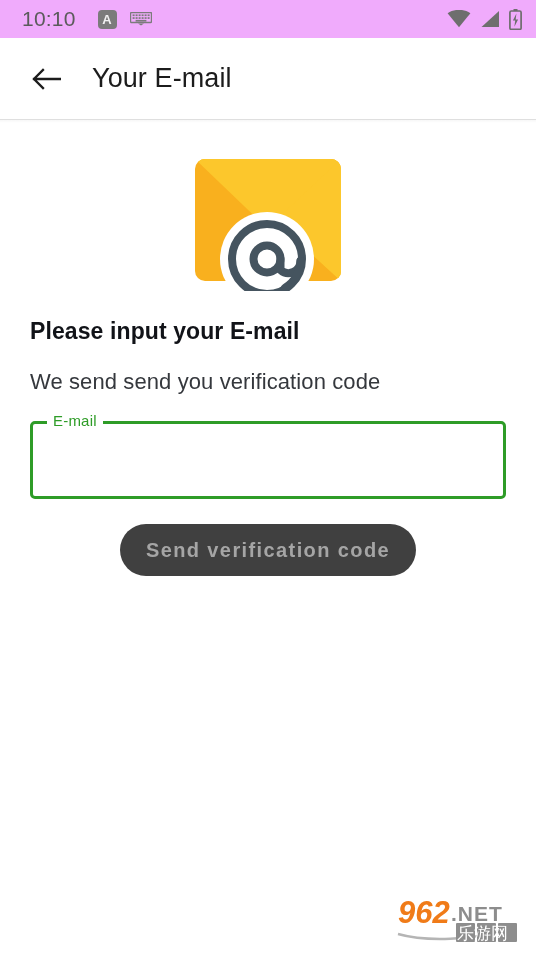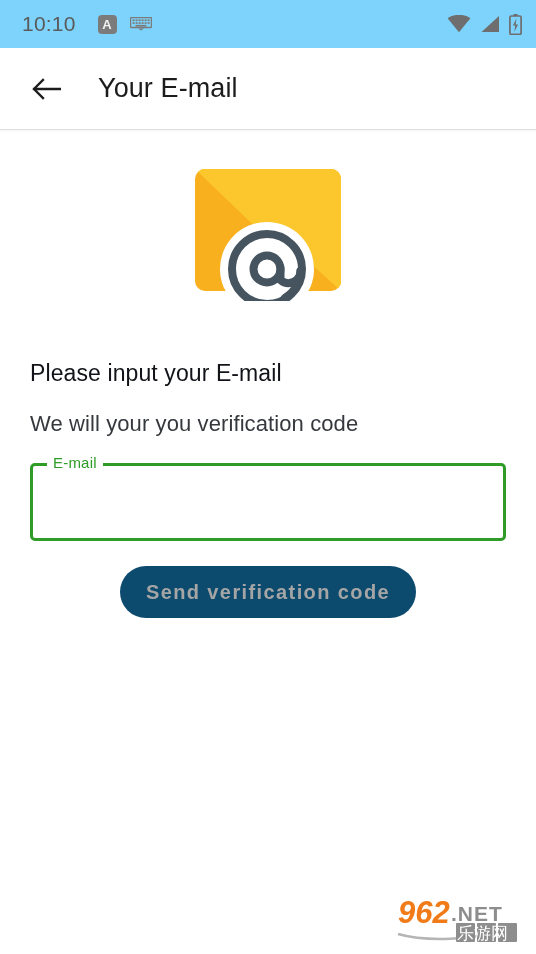--- a/index.html
+++ b/index.html
@@ -11,22 +11,22 @@
     width: 536px;
     height: 954px;
     overflow: hidden;
     font-family: "Liberation Sans", sans-serif;
     -webkit-font-smoothing: antialiased;
     position: relative;
   }
 
   
   .status-bar {
-    height: 48px;
-    background: #7dd3fc;
+    height: 38px;
+    background: #f0abfc;
     display: flex;
     align-items: center;
     padding: 0 14px 0 22px;
     box-sizing: border-box;
   }
   .status-clock {
     font-size: 21px;
     color: #5b5b5b;
     letter-spacing: 0.2px;
     font-family: "Liberation Sans", sans-serif;
@@ -79,41 +79,41 @@
     width: 44px;
     height: 44px;
     display: flex;
     align-items: center;
     justify-content: center;
     cursor: pointer;
   }
   .app-title {
     font-size: 27px;
     color: #1c1c1c;
-    margin-left: 30px;
+    margin-left: 24px;
     letter-spacing: 0.1px;
     font-family: "Liberation Sans", sans-serif;
   }
 
   
   .content {
     padding: 0;
     position: relative;
   }
   .hero {
     display: flex;
     justify-content: center;
     padding-top: 31px;
   }
   .hero-icon { display: block; }
 
   .headline {
-    margin: 59px 0 0 30px;
+    margin: 27px 0 0 30px;
     font-size: 23px;
-    font-weight: normal;
+    font-weight: bold;
     color: #111318;
     letter-spacing: 0.1px;
   }
   .subline {
     margin: 24px 0 0 30px;
     font-size: 22px;
     color: #35383d;
     letter-spacing: 0.1px;
   }
 
@@ -157,21 +157,21 @@
     padding: 0;
   }
 
   
   .btn-row {
     display: flex;
     justify-content: center;
     margin-top: 25px;
   }
   .send-btn {
-    background: #0c4a6e;
+    background: #404040;
     color: #a5a5a5;
     border: 0;
     border-radius: 26px;
     padding: 0 26px;
     height: 52px;
     min-width: 296px;
     font-size: 20px;
     font-weight: bold;
     letter-spacing: 1.4px;
     font-family: "Liberation Sans", sans-serif;
@@ -273,21 +273,21 @@
       <g>
         <circle cx="74" cy="108" r="35" fill="none" stroke="#45545f" stroke-width="8"></circle>
         <circle cx="74" cy="108" r="13.5" fill="none" stroke="#45545f" stroke-width="8"></circle>
         <path d="M87.5 108 V119 a12 12 0 0 0 20 -9" fill="none" stroke="#45545f" stroke-width="8" stroke-linecap="round"></path>
         <path d="M107.5 110 A33.5 33.5 0 0 1 92 137" fill="none" stroke="#45545f" stroke-width="8" stroke-linecap="round"></path>
       </g>
     </svg>
   </div>
 
   <div class="headline">Please input your E-mail</div>
-  <div class="subline">We will your you verification code</div>
+  <div class="subline">We send send you verification code</div>
 
   <div class="field-wrap">
     <div class="field-box"></div>
     <span class="field-notch">E-mail</span>
   </div>
 
   <div class="btn-row">
     <button class="send-btn" disabled="">Send verification code</button>
   </div>
 </div>

